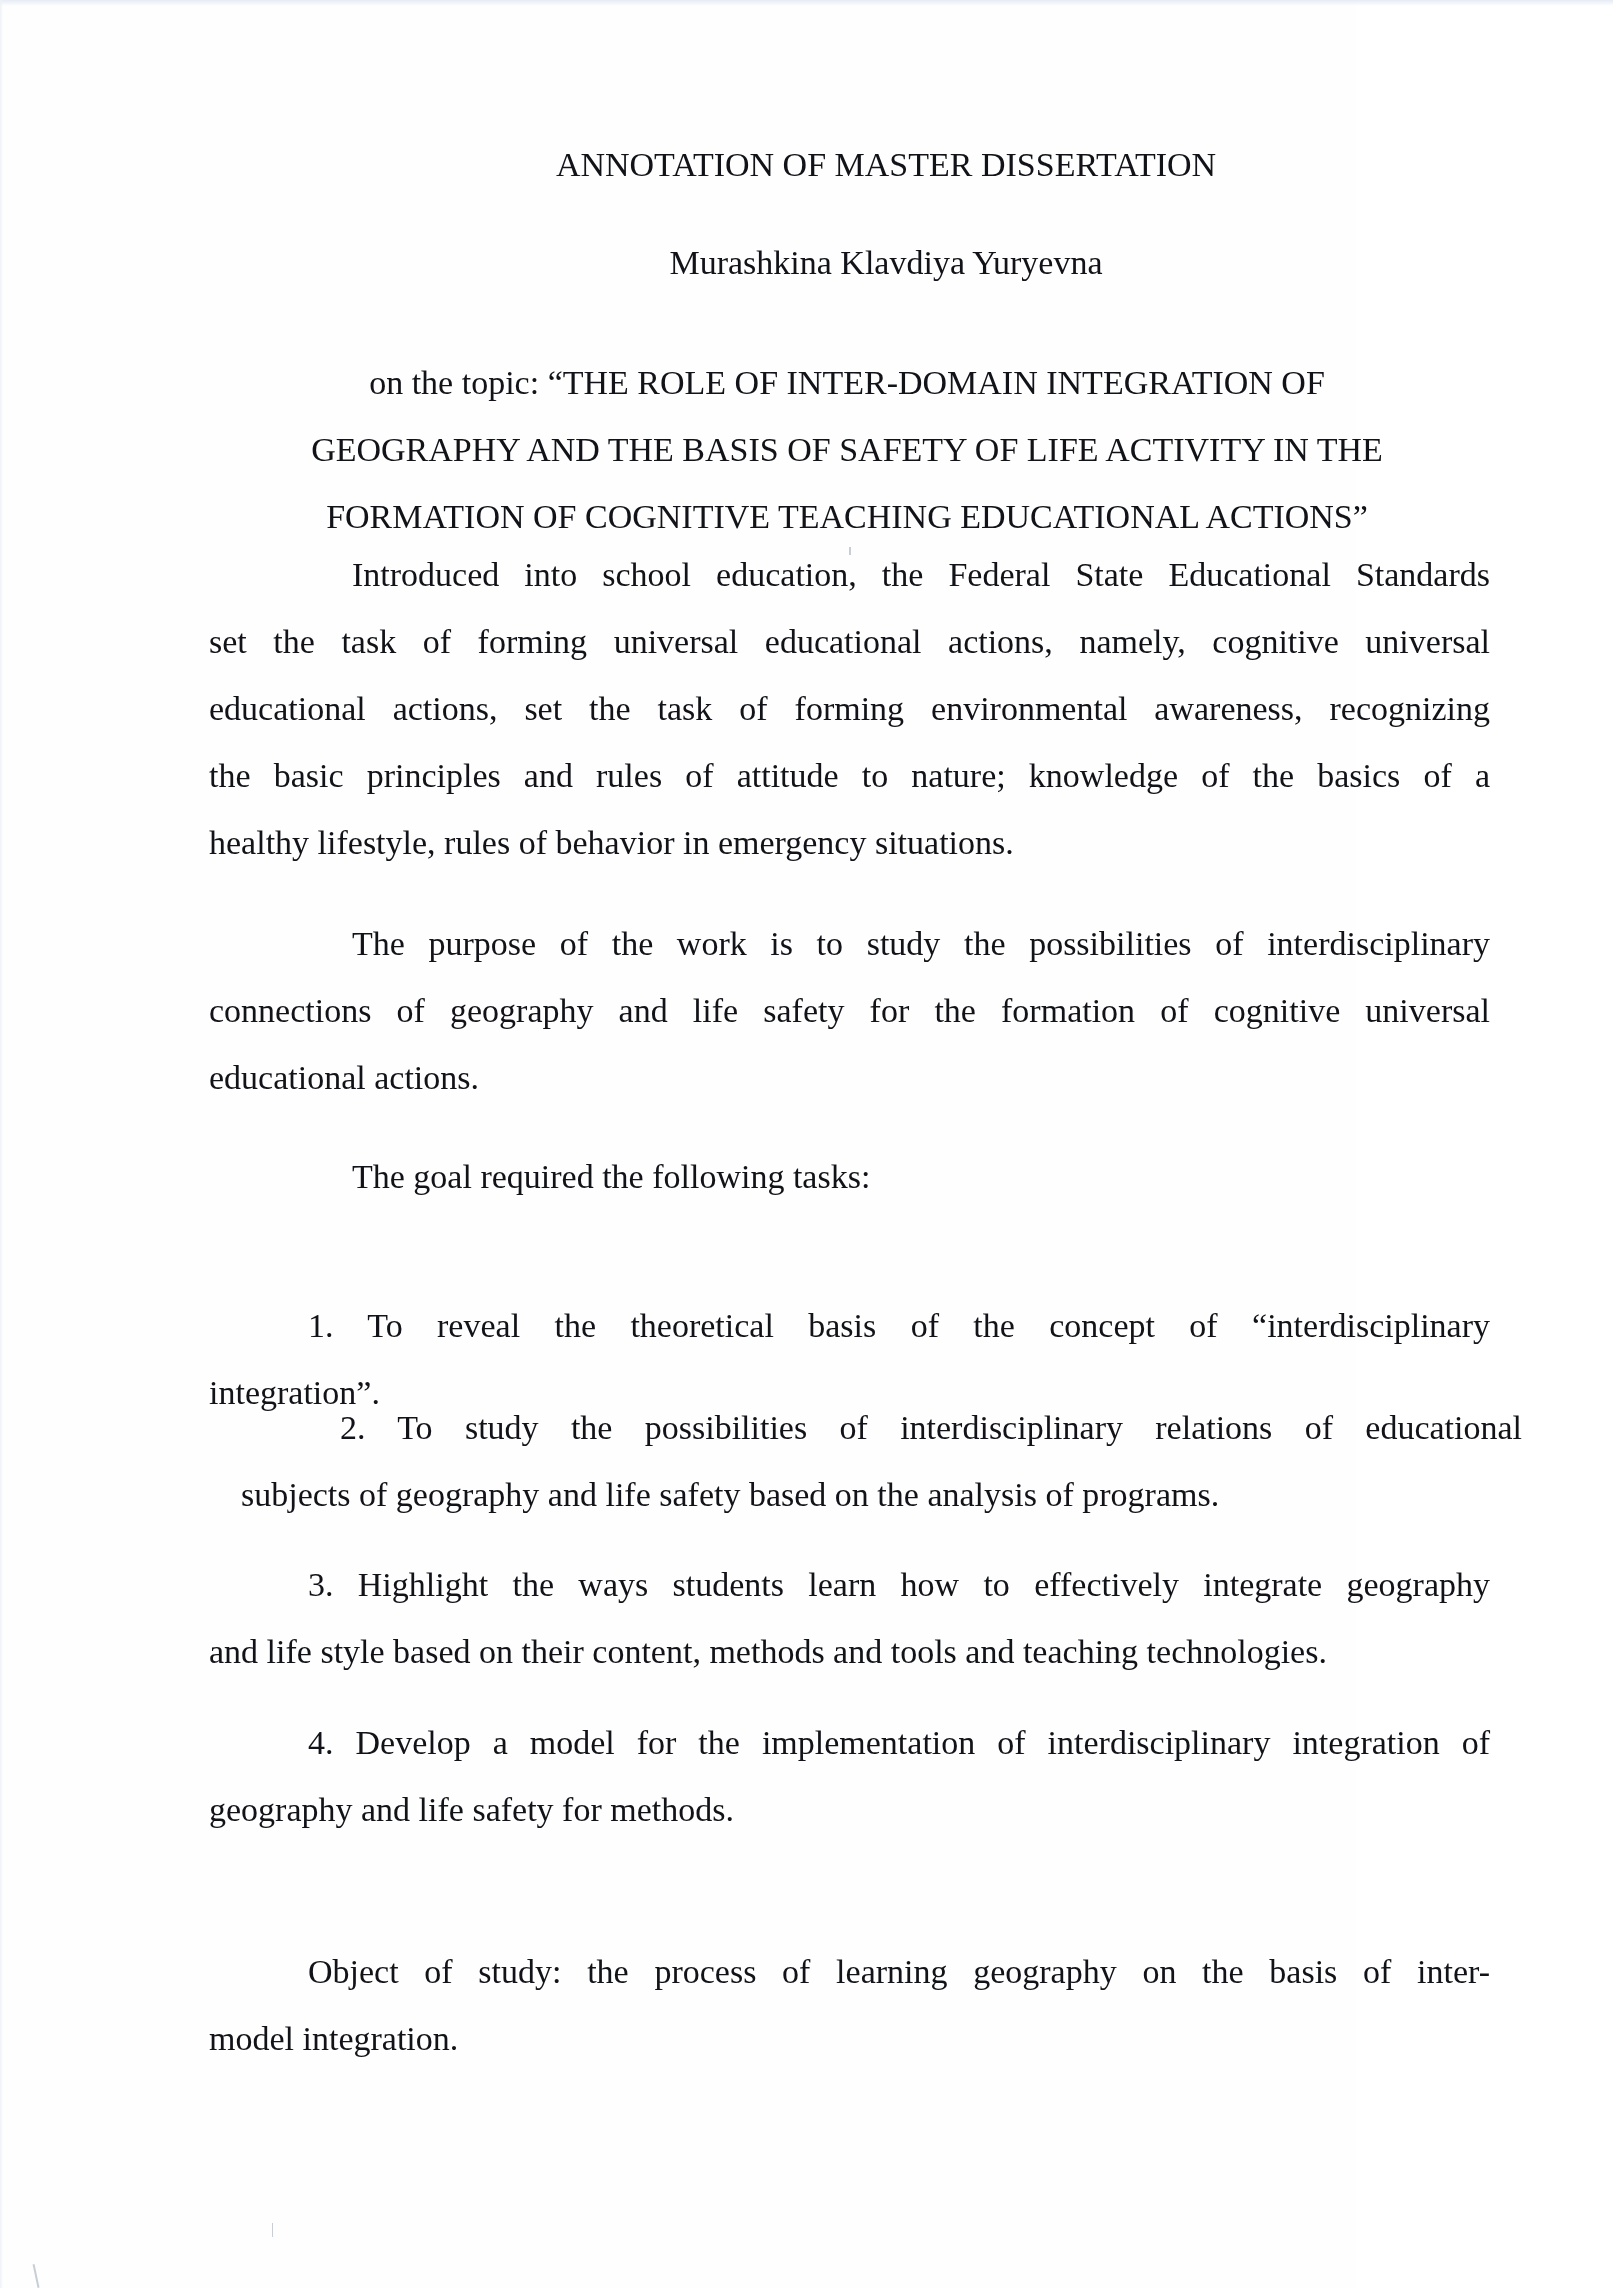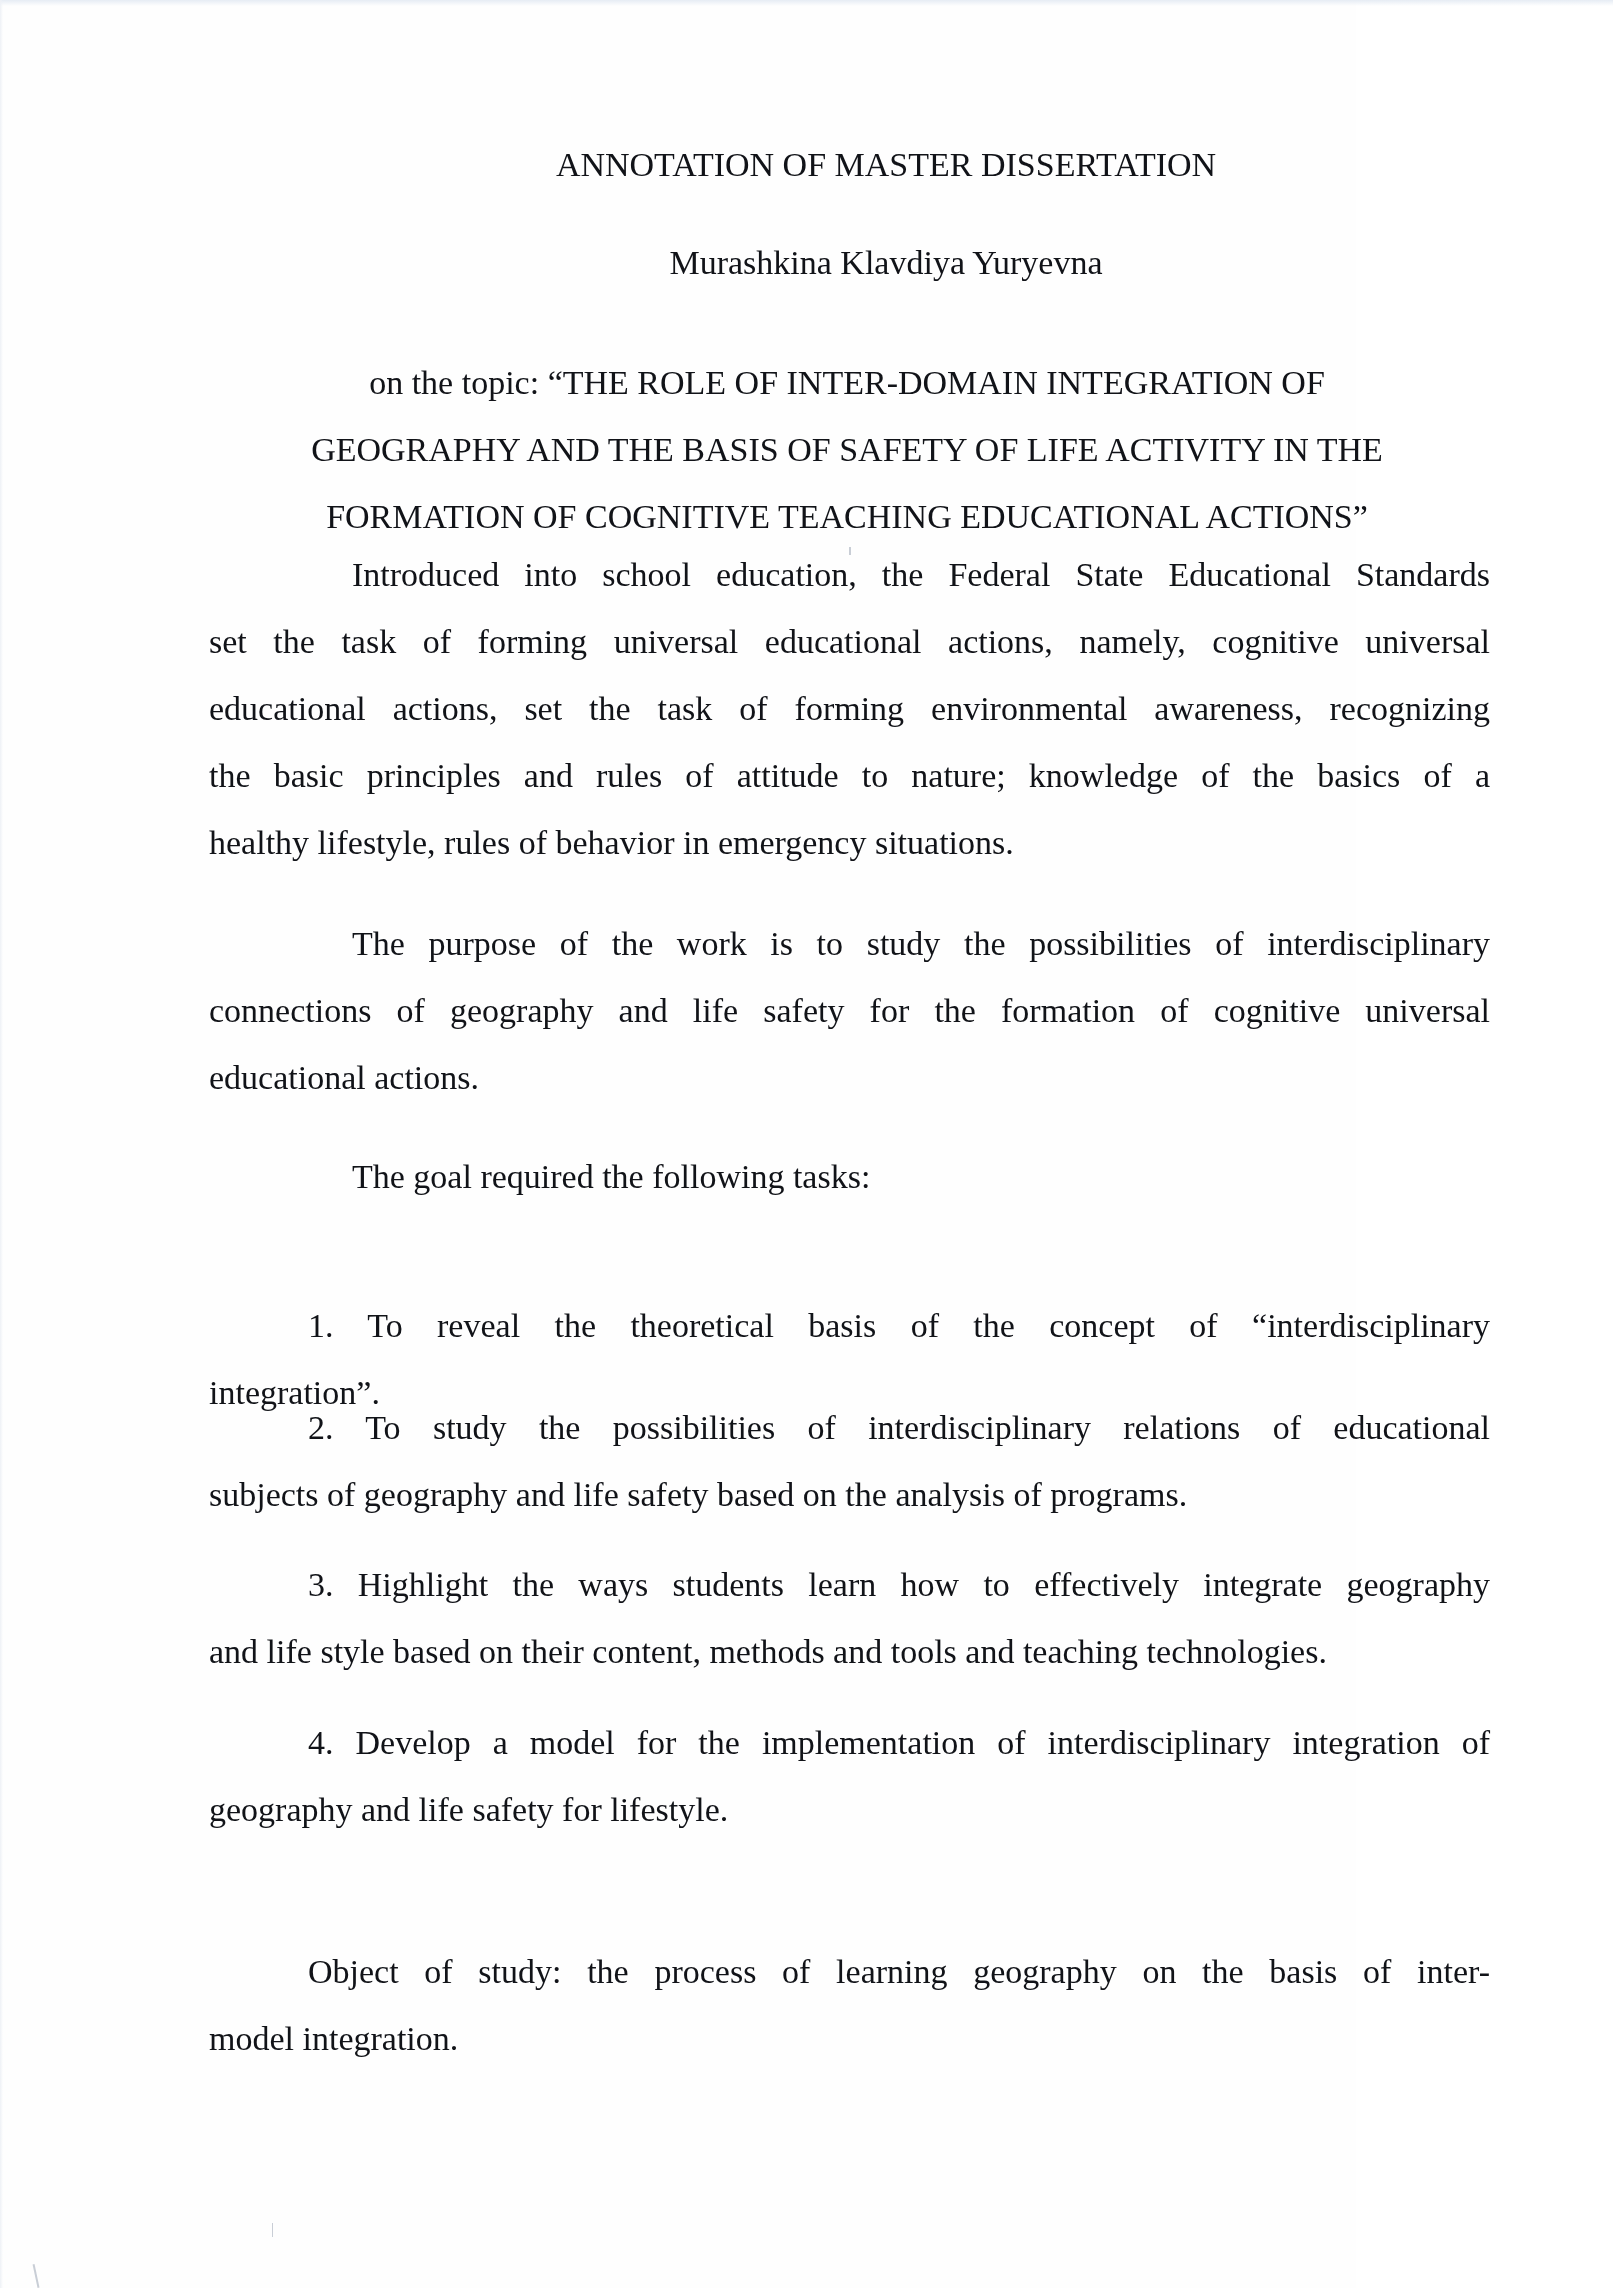--- a/index.html
+++ b/index.html
@@ -78,21 +78,21 @@
     .body-text .line.last {
       text-align-last: left;
     }
     .body-text .line.indent { padding-left: 143px; }
     .body-text .line.indent-sm { padding-left: 99px; }
 
     #para-intro { top: 541px; }
     #para-purpose { top: 910px; }
     #para-goal { top: 1143px; }
     #task-1 { top: 1292px; }
-    #task-2 { top: 1394px; }
+    #task-2 { top: 1394px; margin-left: 32px; }
     #task-3 { top: 1551px; }
     #task-4 { top: 1709px; }
     #para-object { top: 1938px; }
 
     .speck {
       position: absolute;
       background: #c9ced6;
     }
   </style>
 </head>
@@ -139,21 +139,21 @@
     <span class="line last">subjects of geography and life safety based on the analysis of programs.</span>
   </div>
 
   <div id="task-3" class="body-text">
     <span class="line indent-sm">3. Highlight the ways students learn how to effectively integrate geography</span>
     <span class="line last">and life style based on their content, methods and tools and teaching technologies.</span>
   </div>
 
   <div id="task-4" class="body-text">
     <span class="line indent-sm">4. Develop a model for the implementation of interdisciplinary integration of</span>
-    <span class="line last">geography and life safety for lifestyle.</span>
+    <span class="line last">geography and life safety for methods.</span>
   </div>
 
   <div id="para-object" class="body-text">
     <span class="line indent-sm">Object of study: the process of learning geography on the basis of inter-</span>
     <span class="line last">model integration.</span>
   </div>
 
   <div class="speck" style="left:849px; top:547px; width:2px; height:7.9px;"></div>
   <div class="speck" style="left:35px; top:2264px; width:2px; height:23.6px; transform:rotate(-12deg);"></div>
   <div class="speck" style="left:272px; top:2223px; width:1px; height:13.8px;"></div>

